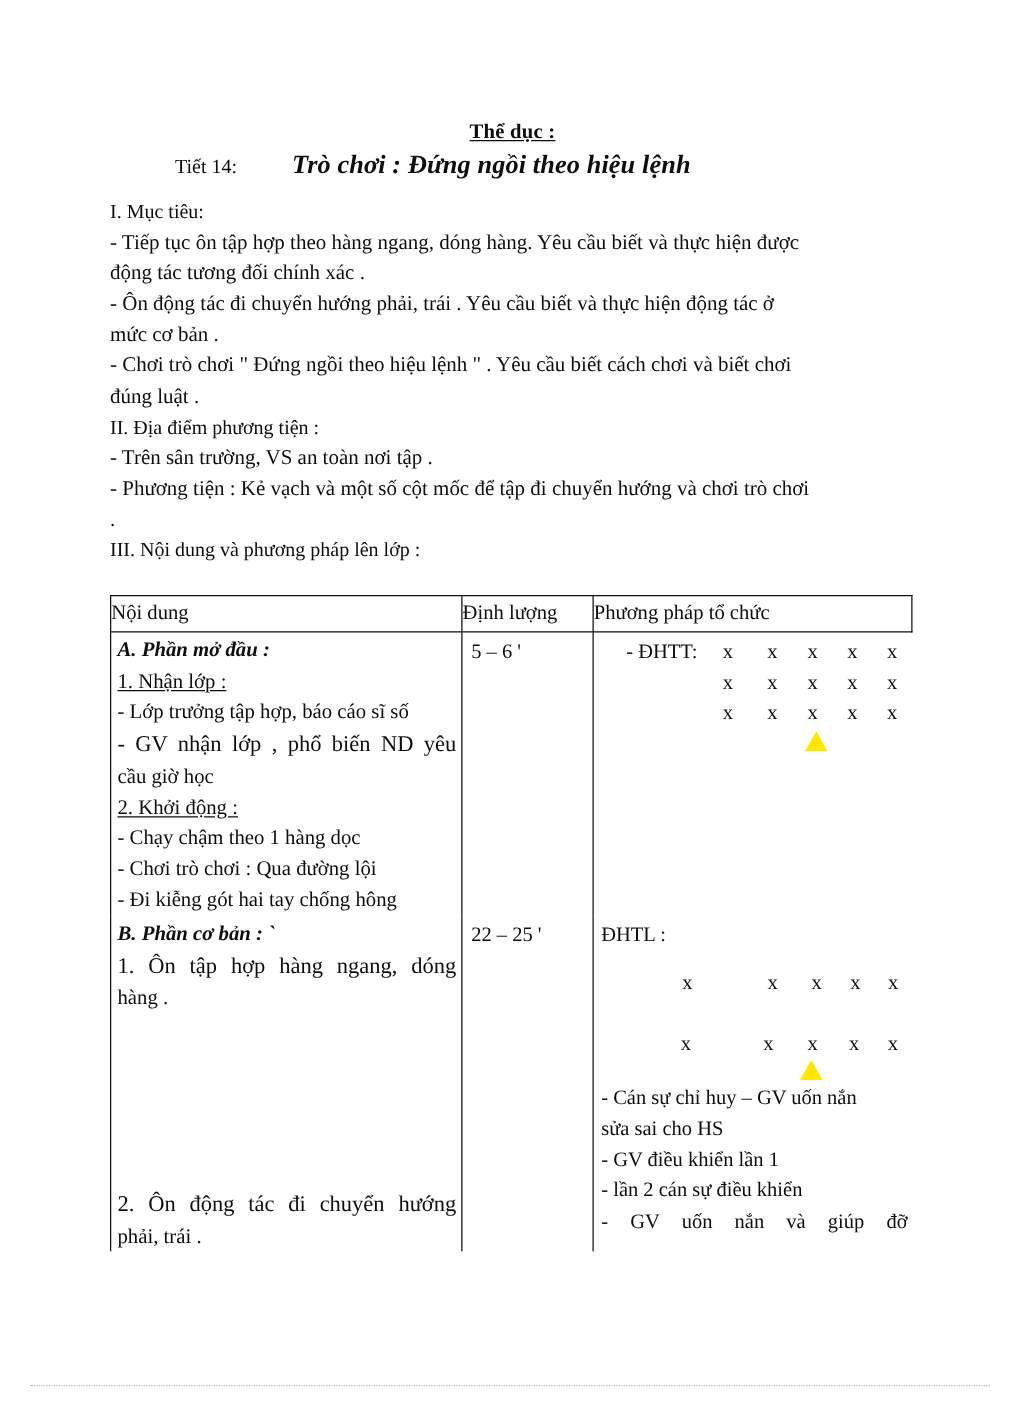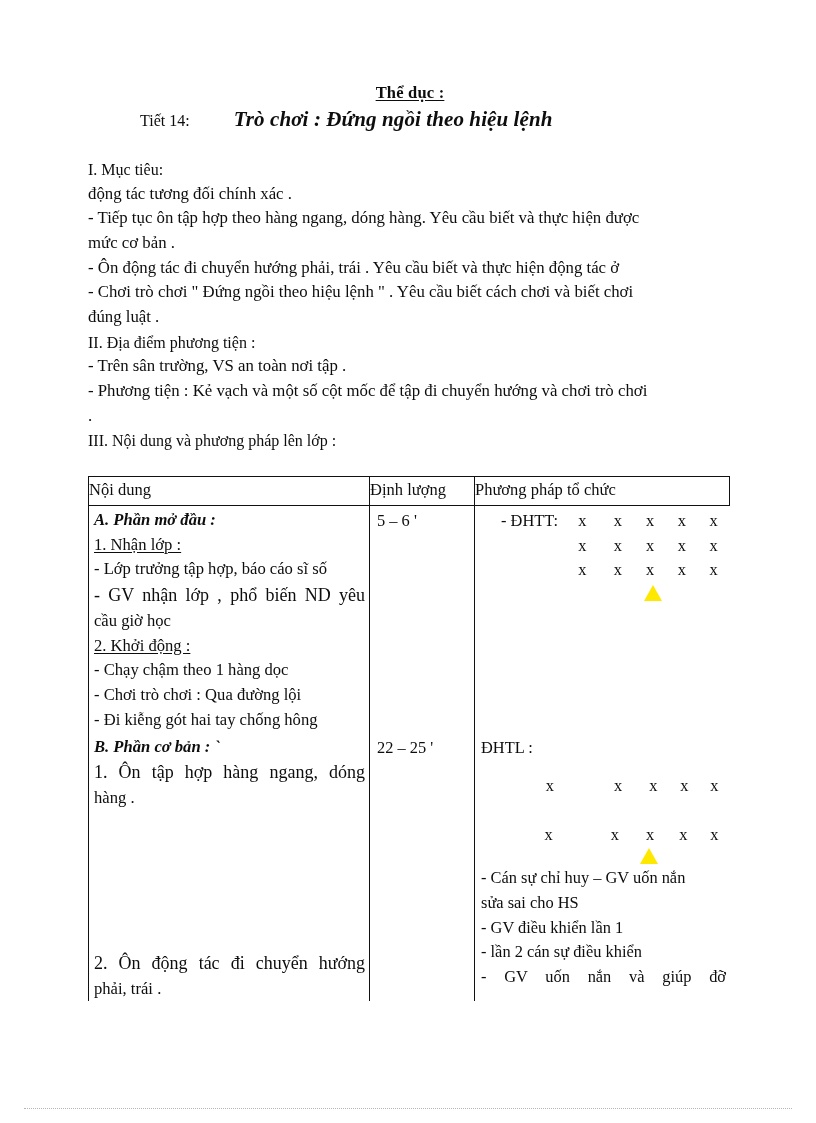--- a/index.html
+++ b/index.html
@@ -20,21 +20,21 @@
     left: 0; top: 0;
     width: 816px;
     height: 1123px;
     background: #ffffff;
   }
 
   
   .doc-head {
     position: absolute;
     left: 88px;
-    top: 84px;
+    top: 96px;
     width: 644px;
   }
   .subject-line {
     text-align: center;
     font-weight: bold;
     font-size: 16.5px;
     letter-spacing: .2px;
     line-height: 1.1;
   }
   .subject-line span.ul {
@@ -195,24 +195,24 @@
     </div>
     <div class="lesson-line">
       <span class="lesson-no">Tiết 14:</span>
       <span class="lesson-title">Trò chơi : Đứng ngồi theo hiệu lệnh</span>
     </div>
   </div>
 
   <div class="body-block">
     <div class="sec-head">I. Mục tiêu:</div>
 
+    <div class="para spread">- Tiếp tục ôn tập hợp theo hàng ngang, dóng hàng. Yêu cầu biết và thực hiện được</div>
     <div class="para">động tác tương đối chính xác .</div>
-    <div class="para spread">- Tiếp tục ôn tập hợp theo hàng ngang, dóng hàng. Yêu cầu biết và thực hiện được</div>
+    <div class="para spread">- Ôn động tác đi chuyển hướng phải, trái . Yêu cầu biết và thực hiện động tác ở</div>
     <div class="para">mức cơ bản .</div>
-    <div class="para spread">- Ôn động tác đi chuyển hướng phải, trái . Yêu cầu biết và thực hiện động tác ở</div>
     <div class="para spread">- Chơi trò chơi " Đứng ngồi theo hiệu lệnh " . Yêu cầu biết cách chơi và biết chơi</div>
     <div class="para">đúng luật .</div>
 
     <div class="sec-head">II. Địa điểm phương tiện :</div>
     <div class="para">- Trên sân trường, VS an toàn nơi tập .</div>
     <div class="para spread">- Phương tiện : Kẻ vạch và một số cột mốc để tập đi chuyển hướng và chơi trò chơi</div>
     <div class="dotline">.</div>
 
     <div class="sec-head">III. Nội dung và phương pháp lên lớp :</div>
   </div>

